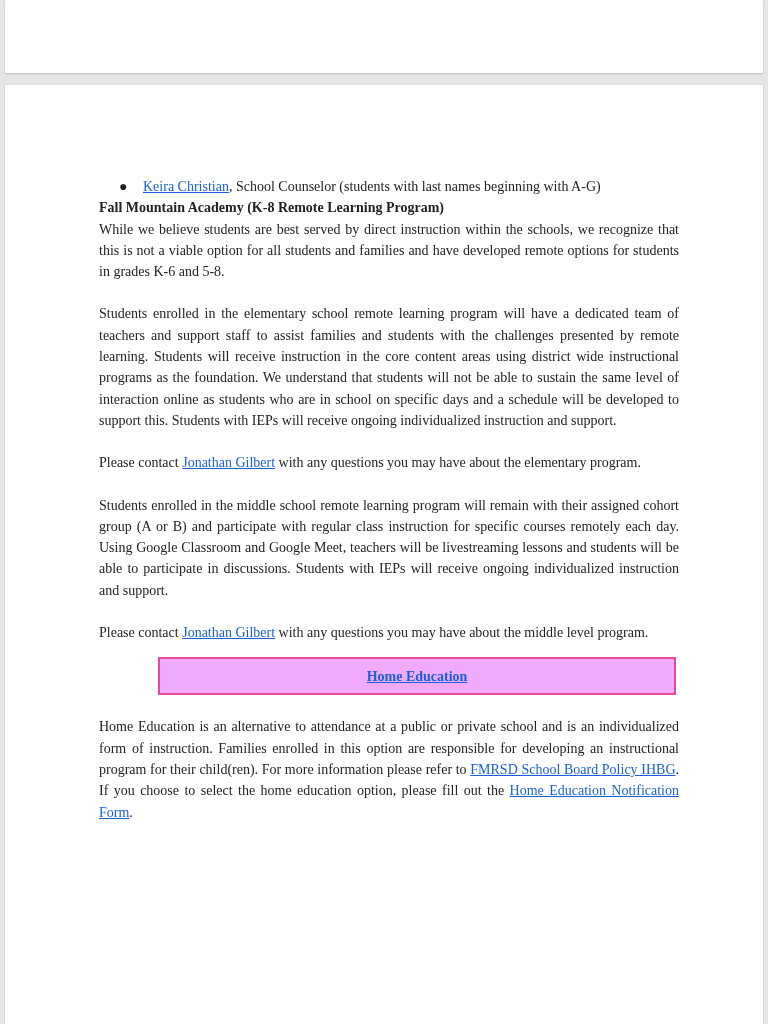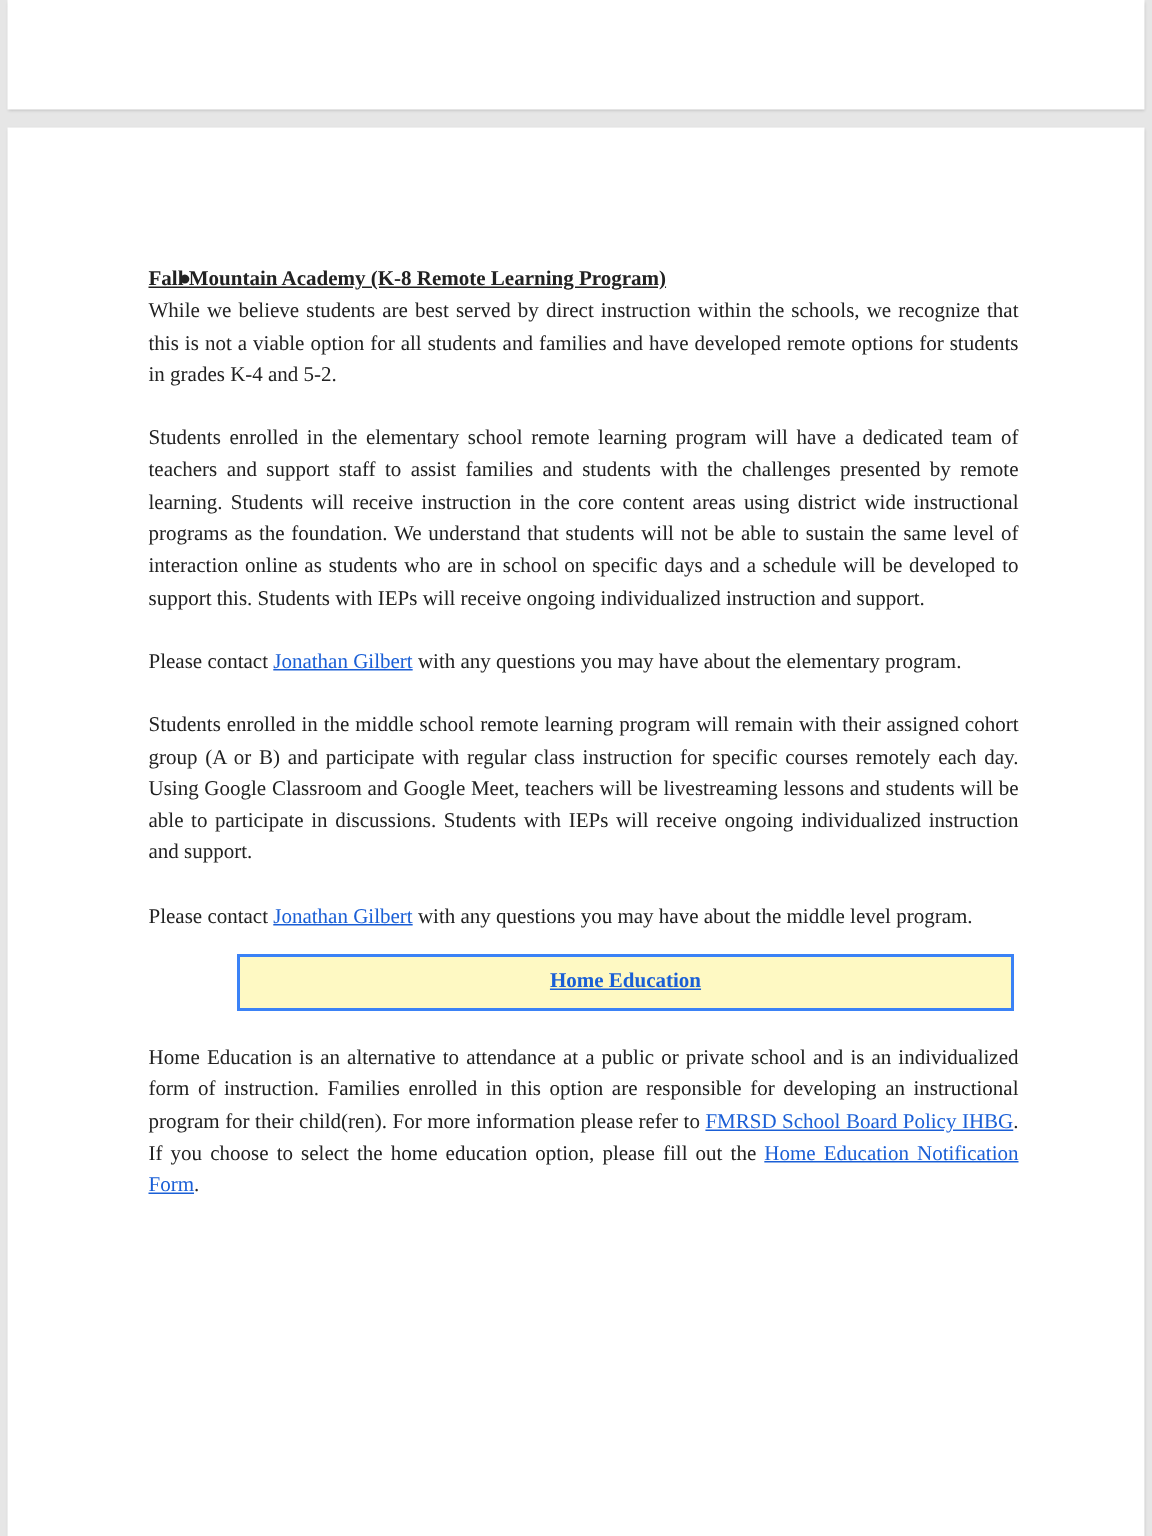--- a/index.html
+++ b/index.html
@@ -17,43 +17,43 @@
   #page1 { top:0; height:73px; }
   #page2 { top:85px; height:960px; }
   .content {
     position:absolute; left:94px; width:580px; font-size:14px; line-height:21.3px;
   }
   .content p { margin:0; text-align:justify; }
   .bullet-line { padding-left:22px; position:relative; }
   .bullet { position:absolute; left:20px; top:0; }
   .bullet-text { margin-left:22px; }
   a { color:#1a5fd6; text-decoration:underline; }
-  .heading { font-weight:bold;text-decoration:underline; }
+  .heading { font-weight:bold; }
   .sub { text-decoration:underline; }
   .gap { height:21px; }
   .box {
-    margin-left:59px; width:518px; height:38px; background:#fef9c3;
-    border:2px solid #3b82f6; box-sizing:border-box;
+    margin-left:59px; width:518px; height:38px; background:#f0abfc;
+    border:2px solid #ec4899; box-sizing:border-box;
     display:flex; align-items:center; justify-content:center;
     margin-top:14px; margin-bottom:21px;
     font-weight:bold;
   }
 </style>
 </head>
 <body>
 
 <div class="page" id="page1"></div>
 
 <div class="page" id="page2">
   <div class="content" style="top:91px;">
     <p class="bullet-line" style="text-align:left;">
-      <span class="bullet">●</span>
+      <span class="bullet">●</span><span class="bullet-text"><a href="#">Keira Christian</a><span>, School Counselor (students with last names beginning with A-G)</span></span>
     </p>
     <p class="heading">Fall Mountain Academy (K-8 Remote Learning Program)</p>
-    <p>While we believe students are best served by direct instruction within the schools, we recognize that this is not a viable option for all students and families and have developed remote options for students in grades K-4 and 5-2.</p>
+    <p>While we believe students are best served by direct instruction within the schools, we recognize that this is not a viable option for all students and families and have developed remote options for students in grades K-6 and 5-8.</p>
     <div class="gap"></div>
     <p>Students enrolled in the elementary school remote learning program will have a dedicated team of teachers and support staff to assist families and students with the challenges presented by remote learning.  Students will receive instruction in the core content areas using district wide instructional programs as the foundation.  We understand that students will not be able to sustain the same level of interaction online as students who are in school on specific days and a schedule will be developed to support this. Students with IEPs will receive ongoing individualized instruction and support.</p>
     <div class="gap"></div>
     <p><span>Please contact </span><a href="#">Jonathan Gilbert</a><span> with any questions you may have about the elementary program.</span></p>
     <div class="gap"></div>
     <p>Students enrolled in the middle school remote learning program will remain with their assigned cohort group (A or B) and participate with regular class instruction for specific courses remotely each day.  Using Google Classroom and Google Meet, teachers will be livestreaming lessons and students will be able to participate in discussions.   Students with IEPs will receive ongoing individualized instruction and support.</p>
     <div class="gap"></div>
     <p><span>Please contact </span><a href="#">Jonathan Gilbert</a><span> with any questions you may have about the middle level program.</span></p>
     <div class="box">
       <a href="#">Home Education</a>

